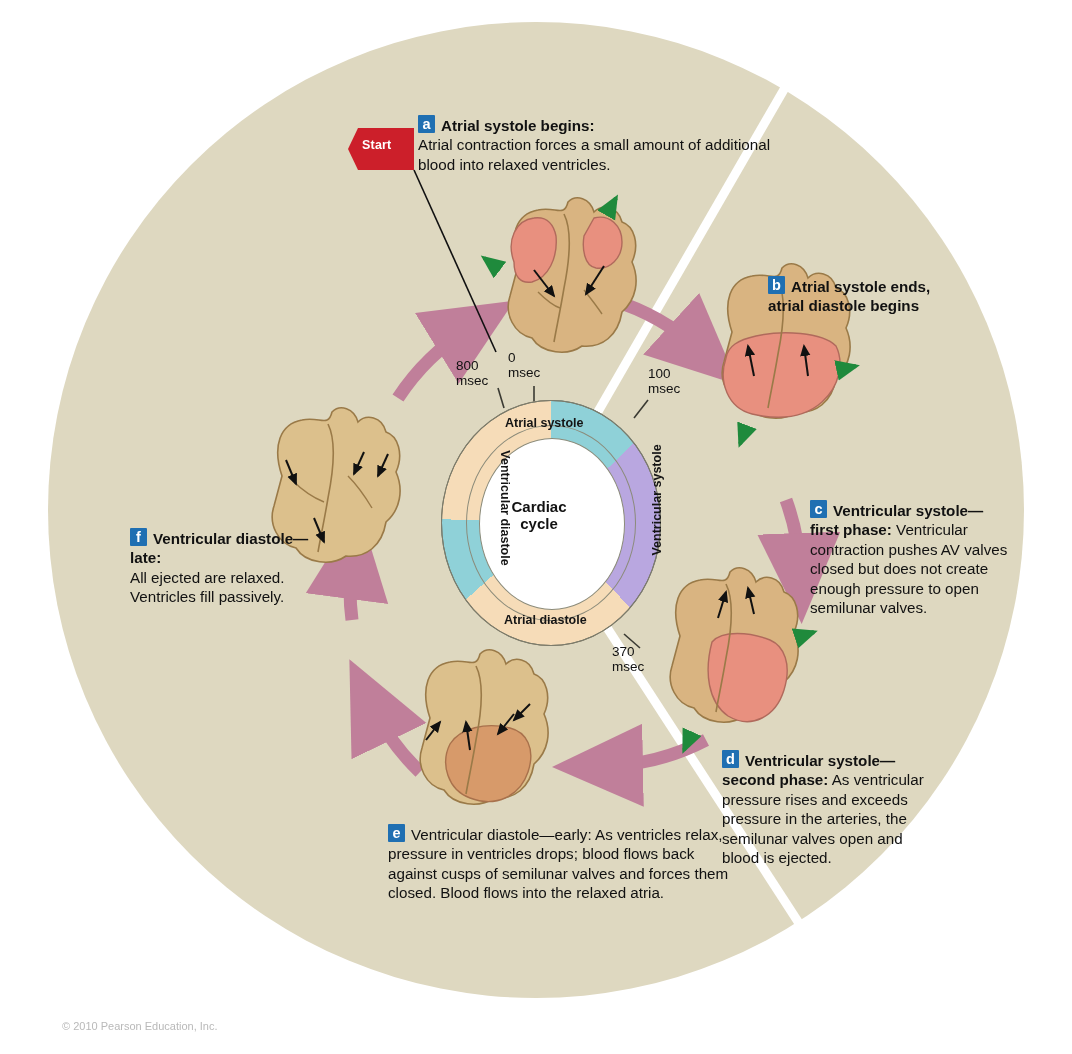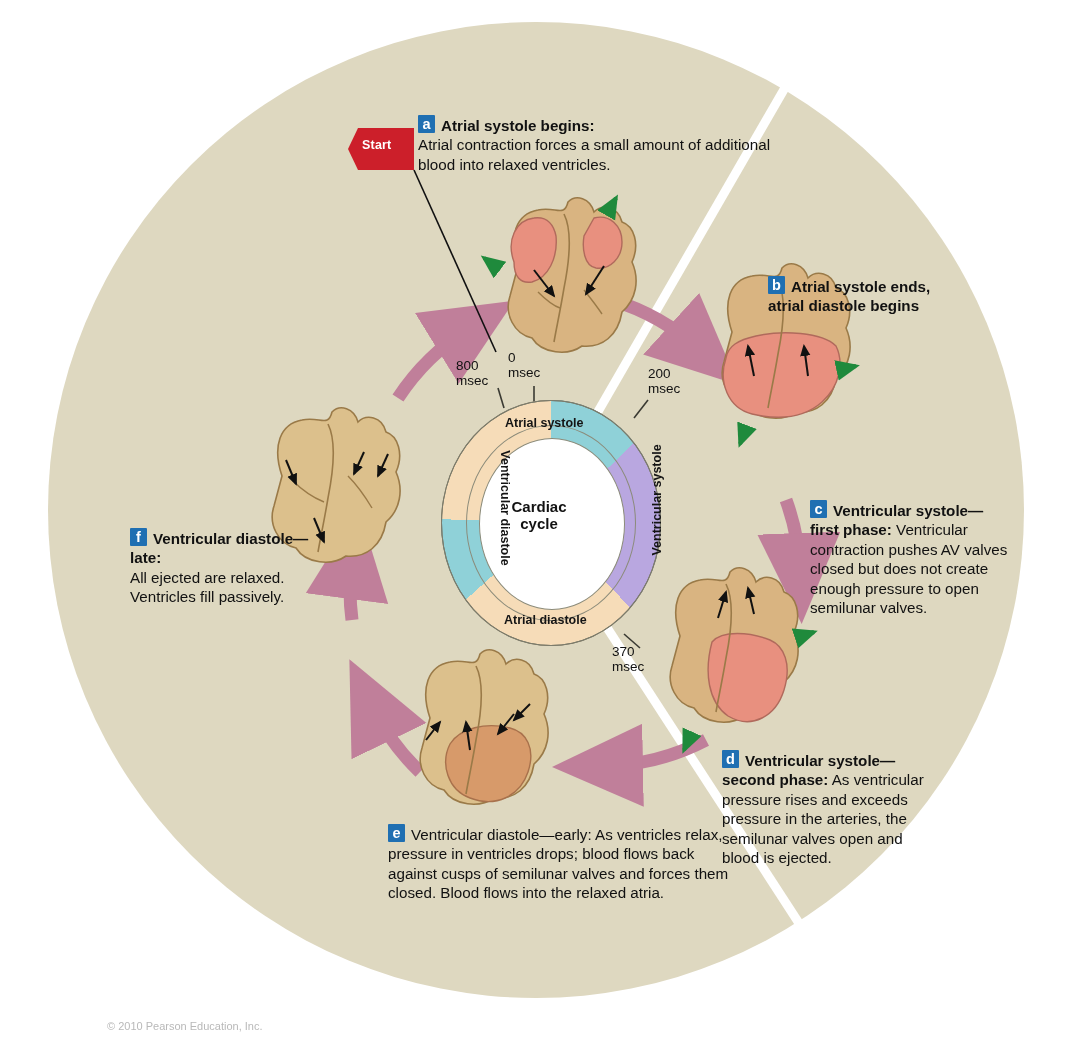--- a/index.html
+++ b/index.html
@@ -102,21 +102,21 @@
   .start-flag{
     position:absolute;left:356px;top:126px;width:62px;height:40px;
   }
   .start-flag .lbl{
     position:absolute;left:6px;top:12px;color:#fff;font-weight:bold;font-size:12.5px;
     letter-spacing:.2px;
   }
 
   .copyright{
     position:absolute;left:62px;top:1020px;
-    font-size:11px;color:#b9b9b9;margin-left:45px;
+    font-size:11px;color:#b9b9b9;
   }
 </style>
 </head>
 <body>
 
 <div id="stage">
 
   <div class="disc"></div>
 
   <div class="wedge" style="left:536px;top:510px;width:500px;height:9px;transform:rotate(-60deg);"></div>
@@ -263,21 +263,21 @@
     <span class="ring-txt vent-sys">Ventricular systole</span>
     <span class="ring-txt atrial-dia">Atrial diastole</span>
     <span class="ring-txt vent-dia">Ventricular diastole</span>
   </div>
 
   <div class="msec" style="left:508px;top:350px;text-align:left;">
     <span>0</span><br>
     <span>msec</span>
   </div>
   <div class="msec" style="left:648px;top:366px;text-align:left;">
-    <span>200</span><br>
+    <span>100</span><br>
     <span>msec</span>
   </div>
   <div class="msec" style="left:612px;top:644px;text-align:left;">
     <span>370</span><br>
     <span>msec</span>
   </div>
   <div class="msec" style="left:456px;top:358px;text-align:left;">
     <span>800</span><br>
     <span>msec</span>
   </div>

